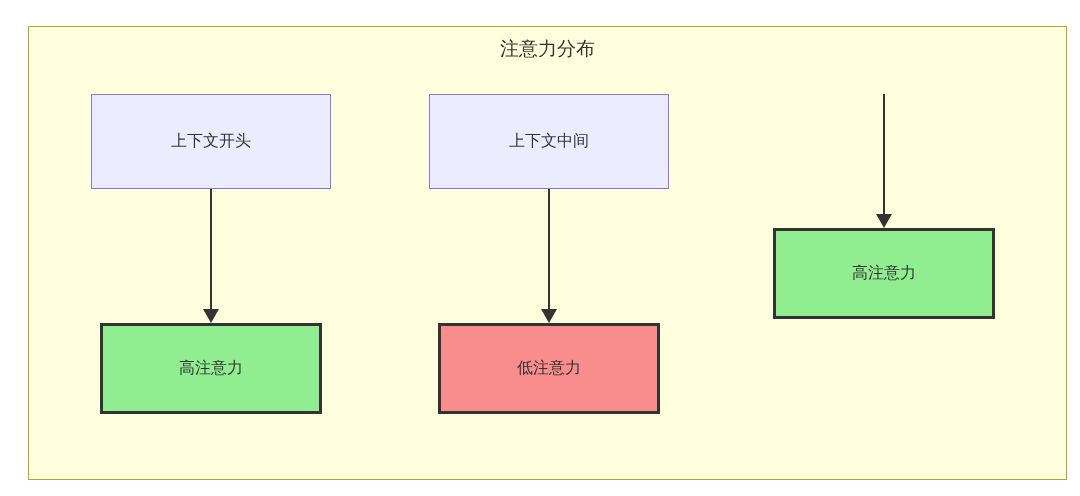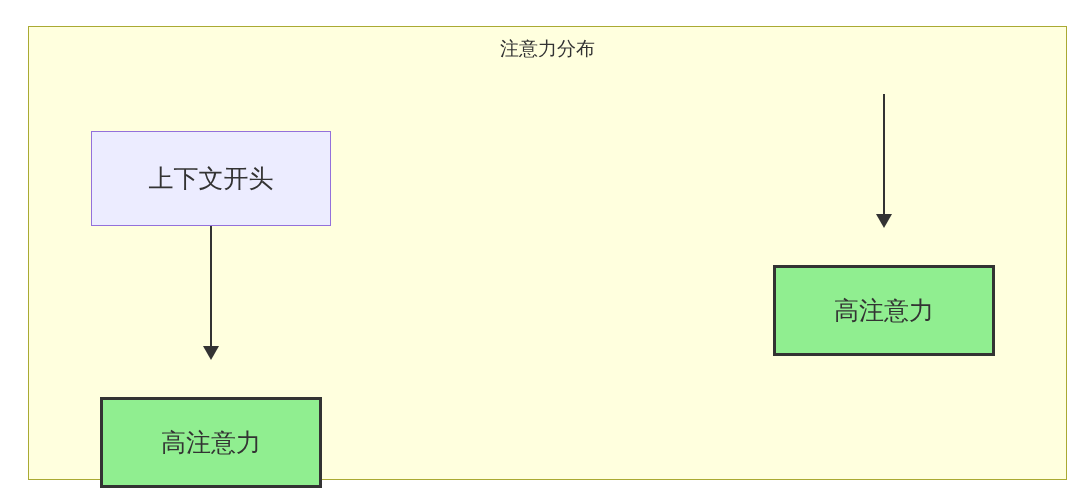--- a/index.html
+++ b/index.html
@@ -42,24 +42,23 @@
     flex-direction: column;
     align-items: center;
   }
   .column.col-0 { left: 57px; }
   .column.col-1 { left: 395px; }
   .column.col-2 { left: 730px; }
   .node {
     display: flex;
     align-items: center;
     justify-content: center;
-    font-size: 25px;
+    font-size: 16px;
     color: #333333;
     text-align: center;
-    margin-top: 37px;
   }
   .node.source {
     width: 240px;
     height: 95px;
     background: #ECECFF;
     border: 1.5px solid #9370DB;
   }
   .node.result {
     width: 222px;
     height: 91px;
@@ -101,20 +100,32 @@
       </div>
       <div class="arrow">
         <div class="shaft"></div>
         <div class="head"></div>
       </div>
       <div class="node result high">
         <span>高注意力</span>
       </div>
     </div>
 
+    <div class="column col-1">
+      <div class="node source">
+        <span>上下文中间</span>
+      </div>
+      <div class="arrow">
+        <div class="shaft"></div>
+        <div class="head"></div>
+      </div>
+      <div class="node result low">
+        <span>低注意力</span>
+      </div>
+    </div>
 
     <div class="column col-2">
       <div class="arrow">
         <div class="shaft"></div>
         <div class="head"></div>
       </div>
       <div class="node result high">
         <span>高注意力</span>
       </div>
     </div>

